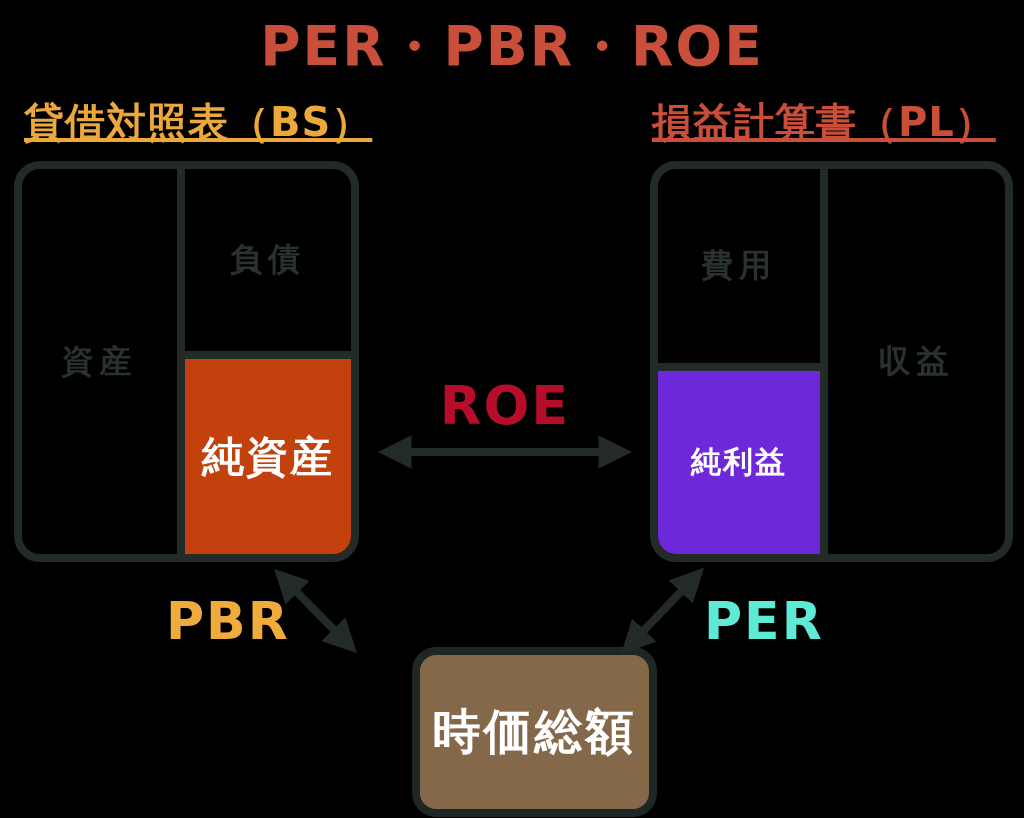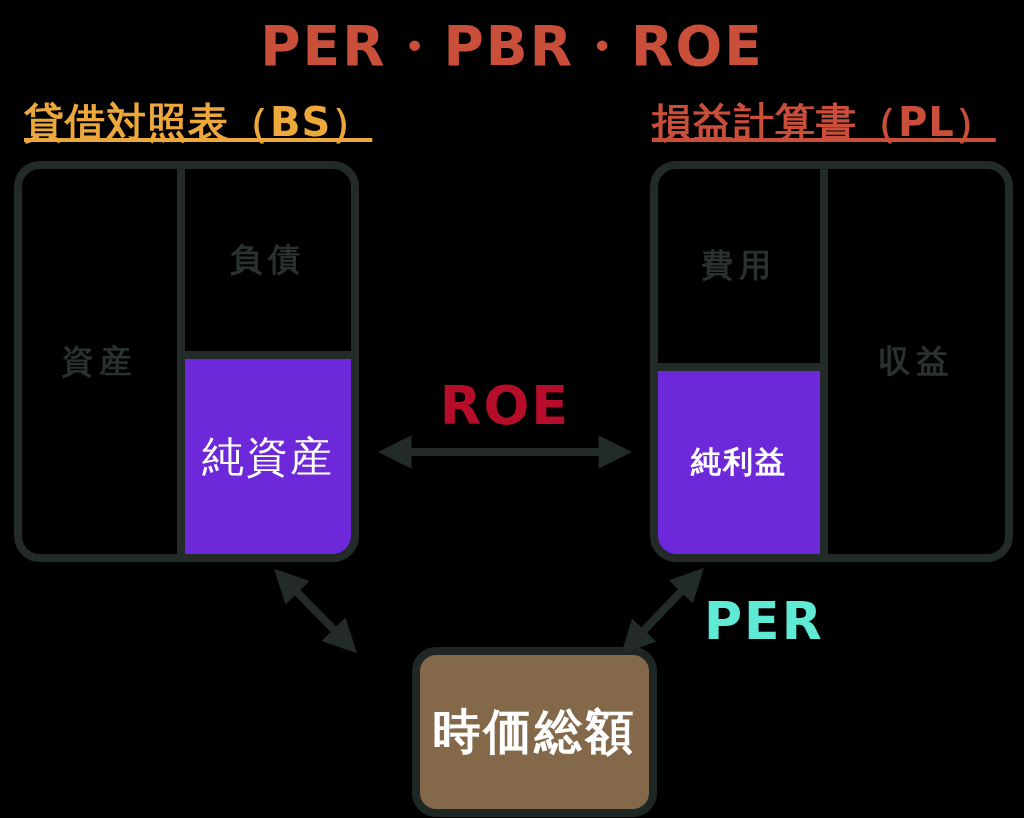--- a/index.html
+++ b/index.html
@@ -32,24 +32,24 @@
   .pl-box { left:650px; width:363px; }
 
   .cell { display:flex; align-items:center; justify-content:center; box-sizing:border-box; }
   .dark-label { color:#2A322E; font-size:32px; font-weight:bold; letter-spacing:6px; }
 
   
   .bs-left  { width:163px; border-right:8px solid #222B27; }
   .bs-right { flex:1; display:flex; flex-direction:column; }
   .bs-liabilities { height:182px; }
   .bs-netassets {
-    flex:1; background:#6d28d9; border-top:8px solid #222B27;
+    flex:1; background:#c2410c; border-top:8px solid #222B27;
     border-bottom-right-radius:18px;
     display:flex; align-items:center; justify-content:center;
-    color:#FFFFFF; font-size:42px; font-weight:normal; letter-spacing:2px;
+    color:#FFFFFF; font-size:42px; font-weight:bold; letter-spacing:2px;
   }
 
   
   .pl-left { width:162px; border-right:8px solid #222B27; display:flex; flex-direction:column; }
   .pl-expenses { height:194px; }
   .pl-netincome {
     flex:1; background:#6d28d9; border-top:8px solid #222B27;
     border-bottom-left-radius:18px;
     display:flex; align-items:center; justify-content:center;
     color:#FFFFFF; font-size:30px; font-weight:bold; letter-spacing:2px;
@@ -114,20 +114,21 @@
       <div class="pl-netincome">
         <span>純利益</span>
       </div>
     </div>
     <div class="cell pl-right">
       <span class="dark-label">収益</span>
     </div>
   </div>
 
   <div class="roe-label">ROE</div>
+  <div class="pbr-label">PBR</div>
   <div class="per-label">PER</div>
 
   <div class="market-box">
     <span>時価総額</span>
   </div>
 
   <svg class="arrows" width="1024" height="818">
     <defs>
       <marker id="ah" viewBox="0 0 10 10" refX="7" refY="5" markerWidth="4.2" markerHeight="4.2" orient="auto-start-reverse" markerUnits="strokeWidth">
         <path d="M0,0 L10,5 L0,10 z" fill="#222B27"></path>

